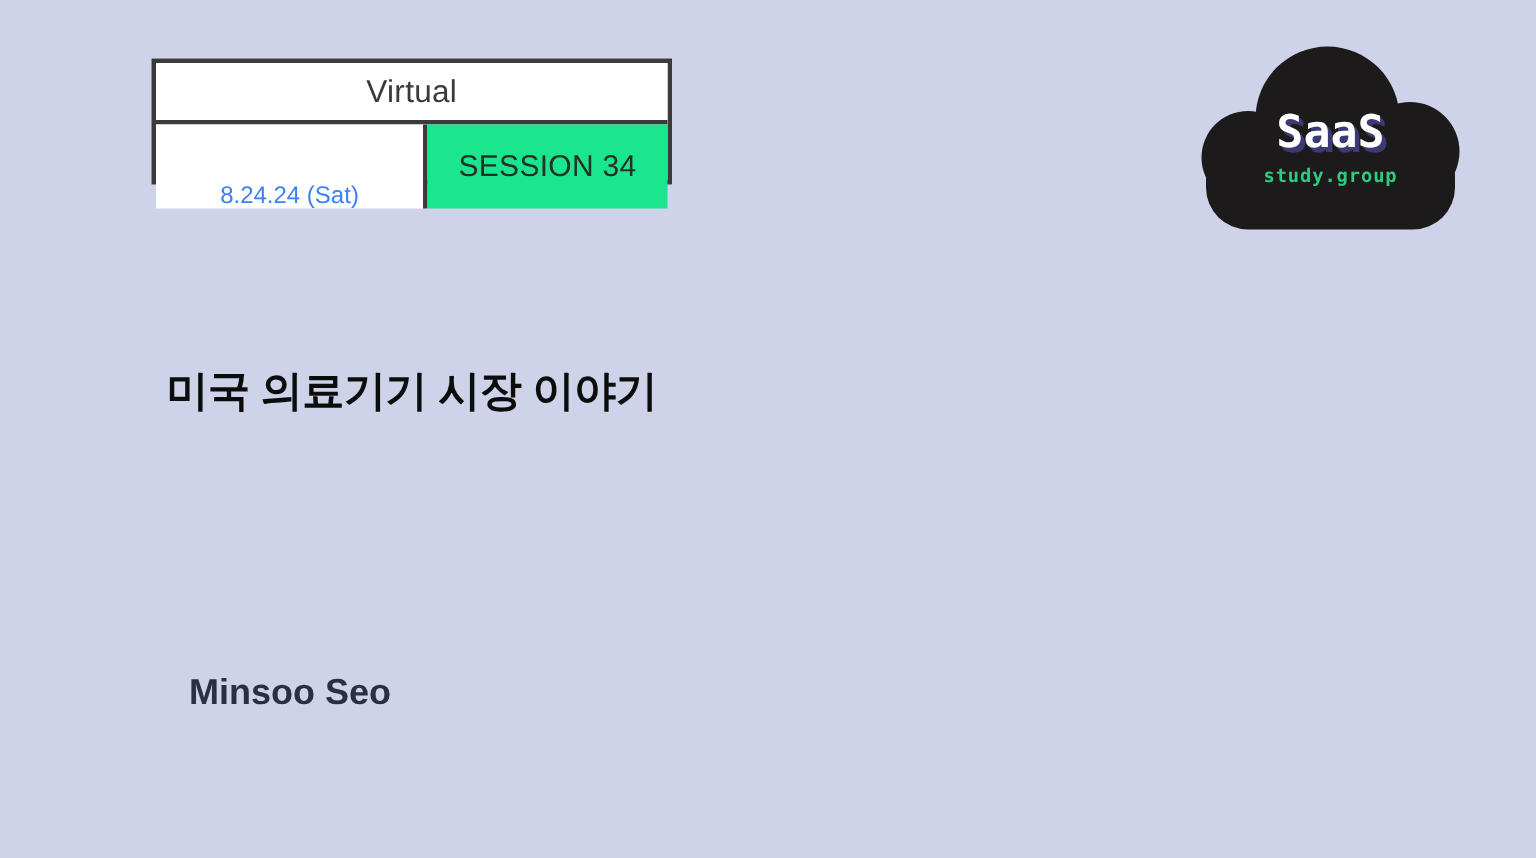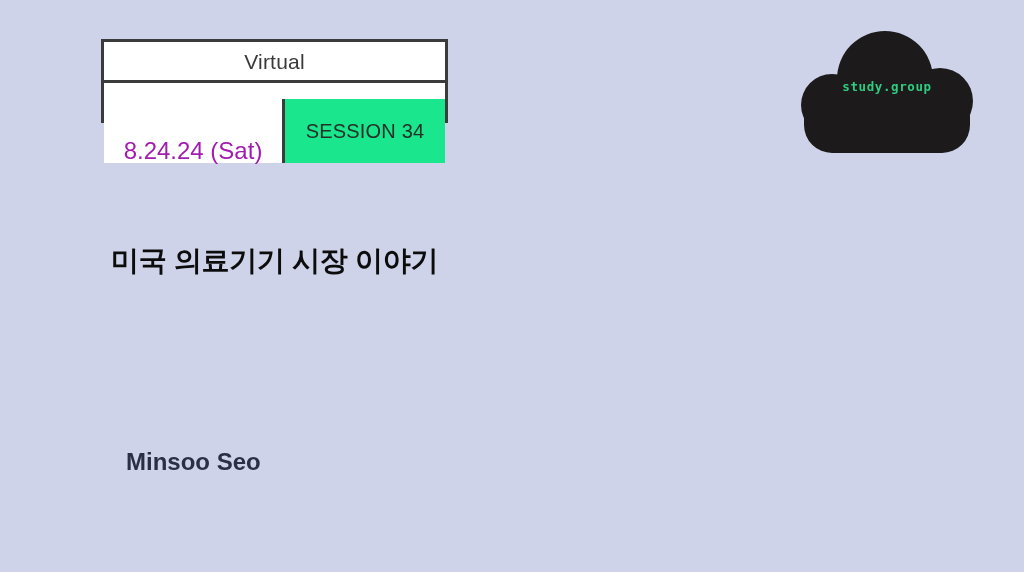--- a/index.html
+++ b/index.html
@@ -27,21 +27,20 @@
     position: absolute;
     left: 101px;
     top: 39px;
     width: 347px;
     height: 84px;
     border: 3px solid #3b3b3b;
     box-sizing: border-box;
     background: #ffffff;
     display: flex;
     flex-direction: column;
-    gap: 16px;
   }
   .badge-top-row {
     flex: 0 0 41px;
     border-bottom: 3px solid #3b3b3b;
     background: #ffffff;
     display: flex;
     align-items: center;
     justify-content: center;
     box-sizing: border-box;
   }
@@ -59,22 +58,22 @@
   .badge-date-cell {
     flex: 0 0 181px;
     background: #ffffff;
     display: flex;
     align-items: center;
     justify-content: center;
     box-sizing: border-box;
     border-right: 3px solid #3b3b3b;
   }
   .badge-date-label {
-    font-size: 24px;
-    color: #a21caf;
+    font-size: 16px;
+    color: #3b82f6;
     line-height: 1;
     margin-top: 40px;
   }
   .badge-session-cell {
     flex: 1 1 auto;
     background: #19e68d;
     display: flex;
     align-items: center;
     justify-content: center;
     box-sizing: border-box;
@@ -175,20 +174,21 @@
   <div class="cloud-logo">
     <svg viewBox="0 0 176 130" xmlns="http://www.w3.org/2000/svg">
       <g fill="#1c1a1a">
         <circle cx="86" cy="52" r="48"></circle>
         <circle cx="141" cy="74" r="33"></circle>
         <circle cx="33" cy="78" r="31"></circle>
         <rect x="5" y="62" width="166" height="64" rx="28" ry="28"></rect>
       </g>
     </svg>
     <div class="cloud-wordmark">
+      <span class="cloud-title">SaaS</span>
       <span class="cloud-sub">study.group</span>
     </div>
   </div>
 
   <div class="slide-title">미국 의료기기 시장 이야기</div>
 
   <div class="slide-author">Minsoo Seo</div>
 
 </div>
 

